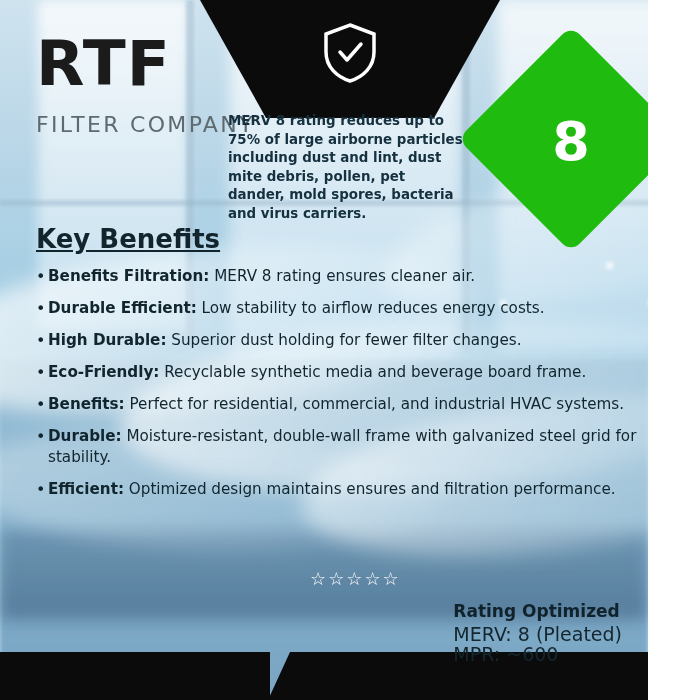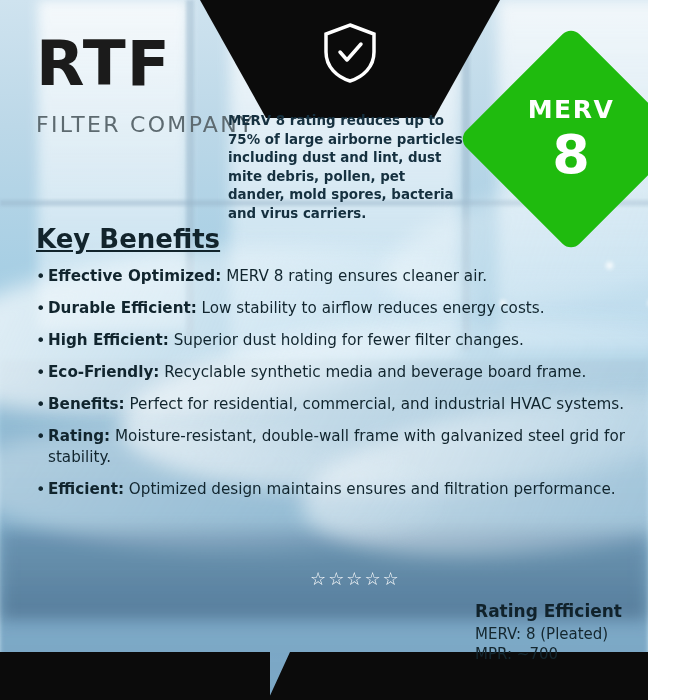--- a/index.html
+++ b/index.html
@@ -196,21 +196,21 @@
   
   .rating {
     position: absolute; right: 26px; bottom: 36px; z-index: 8;
     text-align: left;
   }
   .rating-title {
     font-size: 17px; font-weight: 700; color: #10222b; margin-bottom: 3px;
     font-family: "DejaVu Sans", sans-serif;
   }
   .rating-line {
-    font-size: 15px; line-height: 20px; color: #14272f;
+    font-size: 19px; line-height: 20px; color: #14272f;
     font-family: "DejaVu Sans", sans-serif;
   }
 </style>
 </head>
 <body>
 
 <div id="page">
 
   <div class="bg-layer">
     <div class="bg-window-left"></div>
@@ -247,71 +247,70 @@
       <path d="M28 3 L52 12 L52 30 C52 45 41 55 28 59 C15 55 4 45 4 30 L4 12 Z" fill="none" stroke="#ffffff" stroke-width="3.5"></path>
       <path d="M18 30 L25 38 L39 22" fill="none" stroke="#ffffff" stroke-width="3.5" stroke-linecap="round" stroke-linejoin="round"></path>
     </svg>
   </div>
 
   <div class="merv-desc">MERV 8 rating reduces up to 75% of large airborne particles including dust and lint, dust mite debris, pollen, pet dander, mold spores, bacteria and virus carriers.</div>
 
   <div class="diamond-wrap">
     <div class="diamond"></div>
     <div class="diamond-text">
-      <div class="diamond-label">MERV</div>
       <div class="diamond-value">8</div>
     </div>
   </div>
 
   <div class="benefits">
     <div class="benefits-title">Key Benefits</div>
 
     <div class="benefit-item">
       <span class="bullet">•</span>
-      <span class="benefit-text"><b>Effective Optimized:</b><span> MERV 8 rating ensures cleaner air.</span></span>
+      <span class="benefit-text"><b>Benefits Filtration:</b><span> MERV 8 rating ensures cleaner air.</span></span>
     </div>
 
     <div class="benefit-item">
       <span class="bullet">•</span>
       <span class="benefit-text"><b>Durable Efficient:</b><span> Low stability to airflow reduces energy costs.</span></span>
     </div>
 
     <div class="benefit-item">
       <span class="bullet">•</span>
-      <span class="benefit-text"><b>High Efficient:</b><span> Superior dust holding for fewer filter changes.</span></span>
+      <span class="benefit-text"><b>High Durable:</b><span> Superior dust holding for fewer filter changes.</span></span>
     </div>
 
     <div class="benefit-item">
       <span class="bullet">•</span>
       <span class="benefit-text"><b>Eco-Friendly:</b><span> Recyclable synthetic media and beverage board frame.</span></span>
     </div>
 
     <div class="benefit-item">
       <span class="bullet">•</span>
       <span class="benefit-text"><b>Benefits:</b><span> Perfect for residential, commercial, and industrial HVAC systems.</span></span>
     </div>
 
     <div class="benefit-item">
       <span class="bullet">•</span>
-      <span class="benefit-text"><b>Rating:</b><span> Moisture-resistant, double-wall frame with galvanized steel grid for stability.</span></span>
+      <span class="benefit-text"><b>Durable:</b><span> Moisture-resistant, double-wall frame with galvanized steel grid for stability.</span></span>
     </div>
 
     <div class="benefit-item">
       <span class="bullet">•</span>
       <span class="benefit-text"><b>Efficient:</b><span> Optimized design maintains ensures and filtration performance.</span></span>
     </div>
   </div>
 
   <div class="stars">
     <span class="star">☆</span>
     <span class="star">☆</span>
     <span class="star">☆</span>
     <span class="star">☆</span>
     <span class="star">☆</span>
   </div>
 
   <div class="rating">
-    <div class="rating-title">Rating Efficient</div>
+    <div class="rating-title">Rating Optimized</div>
     <div class="rating-line">MERV: 8 (Pleated)</div>
-    <div class="rating-line">MPR: ~700</div>
+    <div class="rating-line">MPR: ~600</div>
   </div>
 
 </div>
 
 </body></html>

